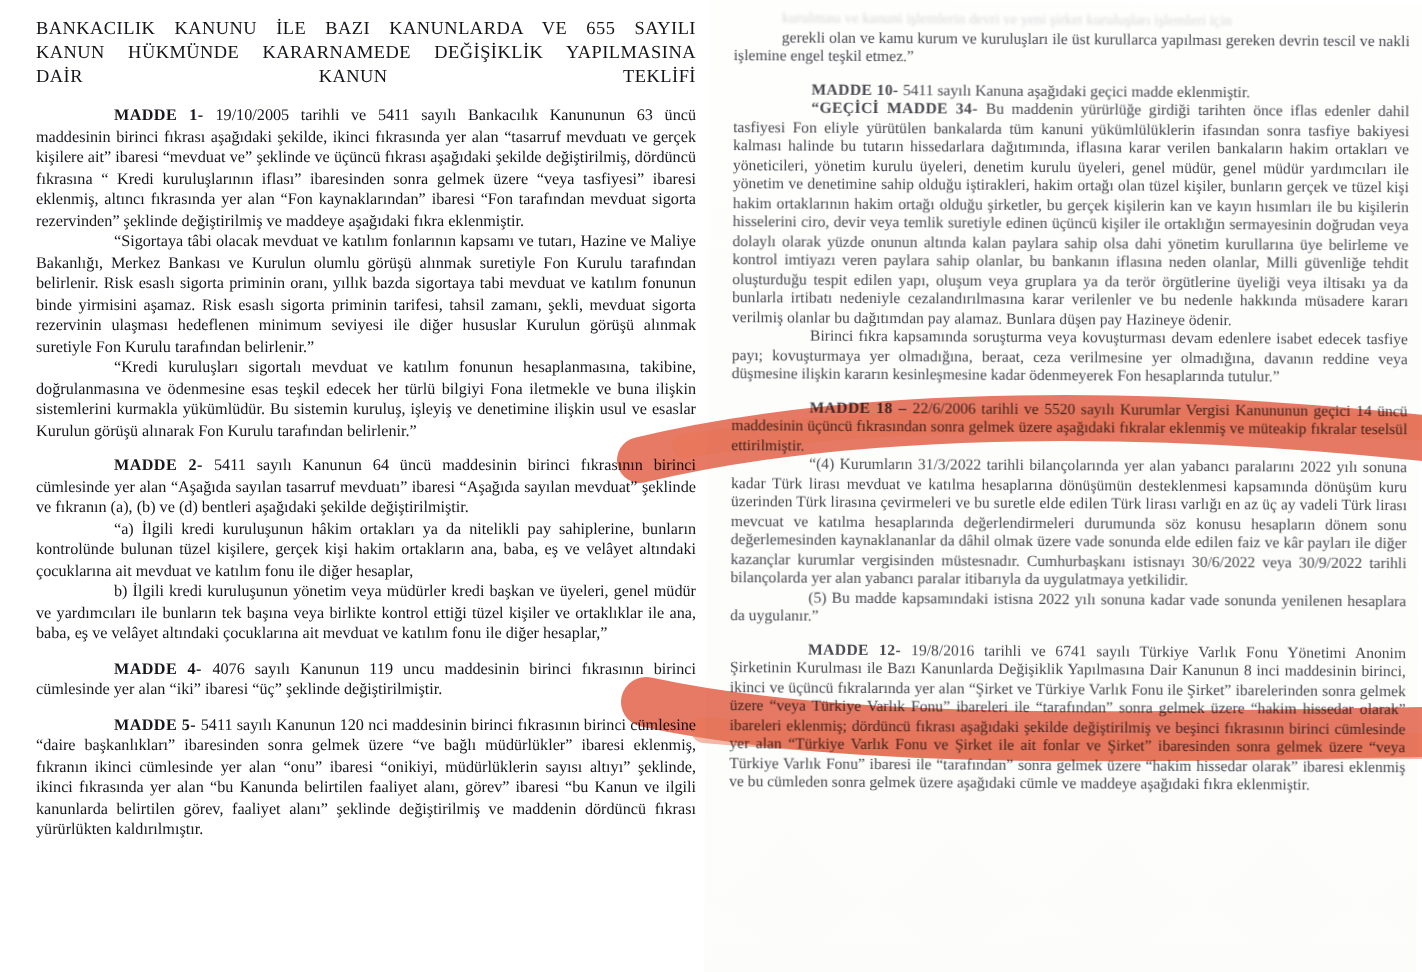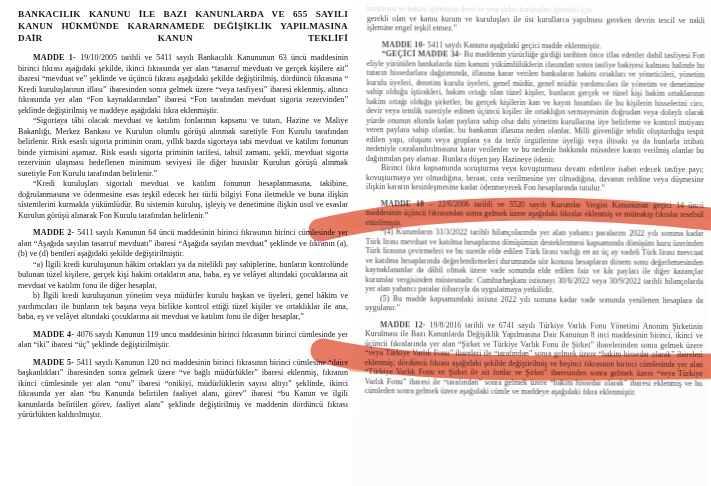--- a/index.html
+++ b/index.html
@@ -18,30 +18,30 @@
     left:355px;width:356px;height:486px;
     padding:4px 6px 0 12px;
     color:#4a4a52;
     font-size:7.8px;line-height:9.5px;
     transform:rotate(0.35deg);
     transform-origin:0 0;
     filter:blur(0.22px);
     background:linear-gradient(180deg,#fefefd,#fcfcfa);
   }
   .doc-title{
-    font-weight:bold;font-size:9.2px;line-height:12px;
+    font-weight:normal;font-size:9.2px;line-height:12px;
     letter-spacing:0.25px;word-spacing:3px;
     text-align:justify;text-align-last:justify;
     margin:0 0 9px 0;color:#14141a;
   }
   .para{
     margin:0;text-align:justify;
     hyphens:none;
   }
-  .para b{letter-spacing:0.2px;}
+  .para b{letter-spacing:0.2px;margin-left:24px;}
   .indent{text-indent:15px;}
   .gap{margin-top:7px;}
   .faded{
     opacity:0.32;filter:blur(0.7px);color:#8a8a90;
     text-align:left;font-size:7.4px;
   }
   .marker-overlay{
     position:absolute;left:0;top:0;width:711px;height:486px;
     pointer-events:none;mix-blend-mode:multiply;z-index:5;
   }
@@ -54,21 +54,21 @@
 
   <div class="page page-left">
     <div class="doc-title">BANKACILIK KANUNU İLE BAZI KANUNLARDA VE 655 SAYILI KANUN HÜKMÜNDE KARARNAMEDE DEĞİŞİKLİK YAPILMASINA DAİR KANUN TEKLİFİ</div>
     <div>
 
     <p class="para indent"><b>MADDE 1- </b><span>19/10/2005 tarihli ve 5411 sayılı Bankacılık Kanununun 63 üncü maddesinin birinci fıkrası aşağıdaki şekilde, ikinci fıkrasında yer alan “tasarruf mevduatı ve gerçek kişilere ait” ibaresi “mevduat ve” şeklinde ve üçüncü fıkrası aşağıdaki şekilde değiştirilmiş, dördüncü fıkrasına “ Kredi kuruluşlarının iflası” ibaresinden sonra gelmek üzere “veya tasfiyesi” ibaresi eklenmiş, altıncı fıkrasında yer alan “Fon kaynaklarından” ibaresi “Fon tarafından mevduat sigorta rezervinden” şeklinde değiştirilmiş ve maddeye aşağıdaki fıkra eklenmiştir.</span></p>
         <p class="para indent"><b></b><span>“Sigortaya tâbi olacak mevduat ve katılım fonlarının kapsamı ve tutarı, Hazine ve Maliye Bakanlığı, Merkez Bankası ve Kurulun olumlu görüşü alınmak suretiyle Fon Kurulu tarafından belirlenir. Risk esaslı sigorta priminin oranı, yıllık bazda sigortaya tabi mevduat ve katılım fonunun binde yirmisini aşamaz. Risk esaslı sigorta priminin tarifesi, tahsil zamanı, şekli, mevduat sigorta rezervinin ulaşması hedeflenen minimum seviyesi ile diğer hususlar Kurulun görüşü alınmak suretiyle Fon Kurulu tarafından belirlenir.”</span></p>
         <p class="para indent"><b></b><span>“Kredi kuruluşları sigortalı mevduat ve katılım fonunun hesaplanmasına, takibine, doğrulanmasına ve ödenmesine esas teşkil edecek her türlü bilgiyi Fona iletmekle ve buna ilişkin sistemlerini kurmakla yükümlüdür. Bu sistemin kuruluş, işleyiş ve denetimine ilişkin usul ve esaslar Kurulun görüşü alınarak Fon Kurulu tarafından belirlenir.”</span></p>
         <p class="para indent gap"><b>MADDE 2- </b><span>5411 sayılı Kanunun 64 üncü maddesinin birinci fıkrasının birinci cümlesinde yer alan “Aşağıda sayılan tasarruf mevduatı” ibaresi  “Aşağıda sayılan mevduat” şeklinde ve fıkranın (a), (b) ve (d) bentleri aşağıdaki şekilde değiştirilmiştir.</span></p>
         <p class="para indent"><b></b><span>“a) İlgili kredi kuruluşunun hâkim ortakları ya da nitelikli pay sahiplerine, bunların kontrolünde bulunan tüzel kişilere, gerçek kişi hakim ortakların ana, baba, eş ve velâyet altındaki çocuklarına ait mevduat ve katılım fonu ile diğer hesaplar,</span></p>
-        <p class="para indent"><b></b><span>b) İlgili kredi kuruluşunun yönetim veya müdürler kurulu başkan ve üyeleri, genel hâkim ve yardımcıları ile bunların tek başına veya birlikte kontrol ettiği tüzel kişiler ve ortaklıklar ile ana, baba, eş ve velâyet altındaki çocuklarına ait mevduat ve katılım fonu ile diğer hesaplar,”</span></p>
+        <p class="para indent"><b></b><span>b) İlgili kredi kuruluşunun yönetim veya müdürler kredi başkan ve üyeleri, genel müdür ve yardımcıları ile bunların tek başına veya birlikte kontrol ettiği tüzel kişiler ve ortaklıklar ile ana, baba, eş ve velâyet altındaki çocuklarına ait mevduat ve katılım fonu ile diğer hesaplar,”</span></p>
         <p class="para indent gap"><b>MADDE 4- </b><span>4076 sayılı Kanunun 119 uncu maddesinin birinci fıkrasının birinci cümlesinde yer alan “iki” ibaresi “üç” şeklinde değiştirilmiştir.</span></p>
         <p class="para indent gap"><b>MADDE 5- </b><span>5411 sayılı Kanunun 120 nci maddesinin birinci fıkrasının birinci cümlesine “daire başkanlıkları” ibaresinden sonra gelmek üzere “ve bağlı müdürlükler” ibaresi eklenmiş, fıkranın ikinci cümlesinde yer alan “onu” ibaresi “onikiyi, müdürlüklerin sayısı altıyı” şeklinde, ikinci fıkrasında yer alan “bu Kanunda belirtilen faaliyet alanı, görev” ibaresi “bu Kanun ve ilgili kanunlarda belirtilen görev, faaliyet alanı” şeklinde değiştirilmiş ve maddenin dördüncü fıkrası yürürlükten kaldırılmıştır.</span></p>
       </div>
   </div>
 
   <div class="page page-right">
     <div>
 
     <p class="para faded"><b></b><span>kurulması ve kanuni işlemlerin devri ve yeni şirket kuruluşları işlemleri için</span></p>
         <p class="para"><b></b><span>gerekli olan ve kamu kurum ve kuruluşları ile üst kurullarca yapılması gereken devrin tescil ve nakli işlemine engel teşkil etmez.”</span></p>

